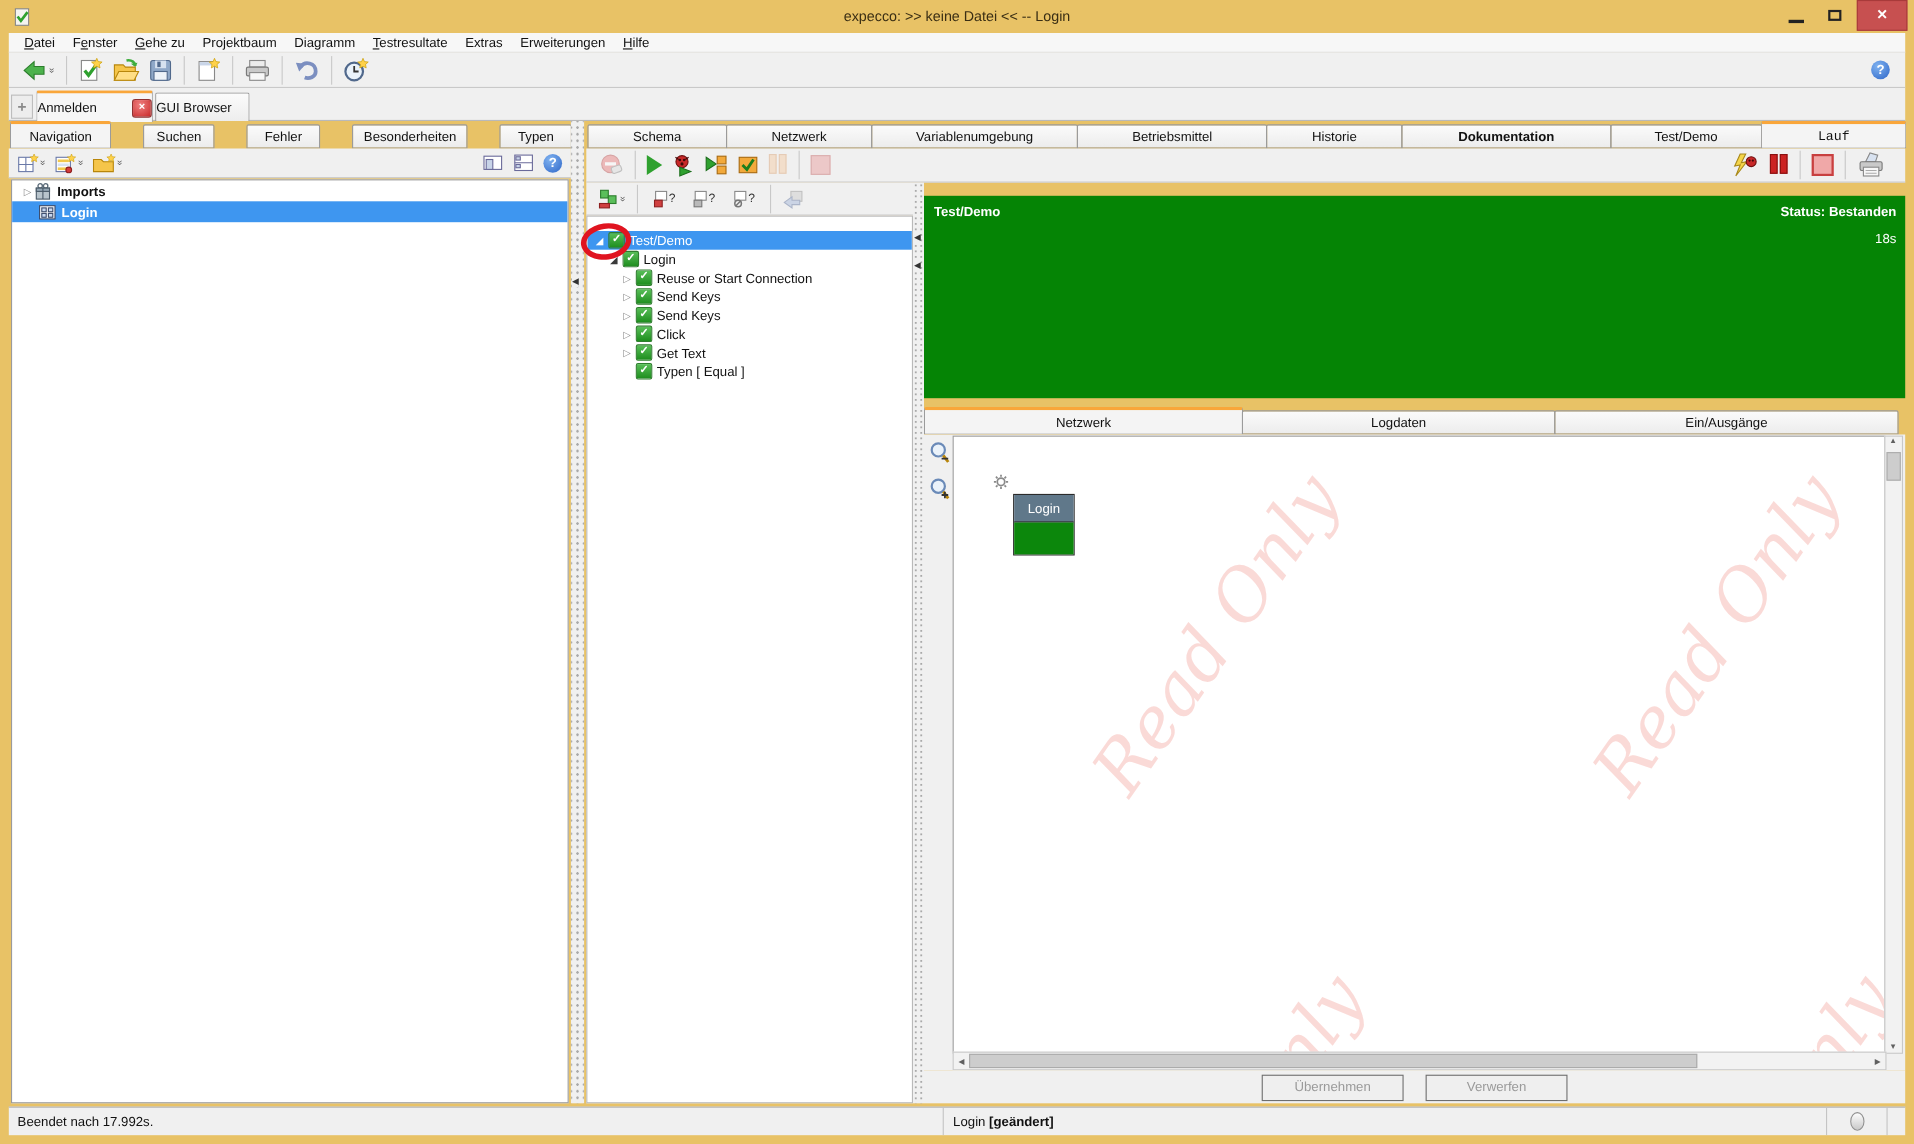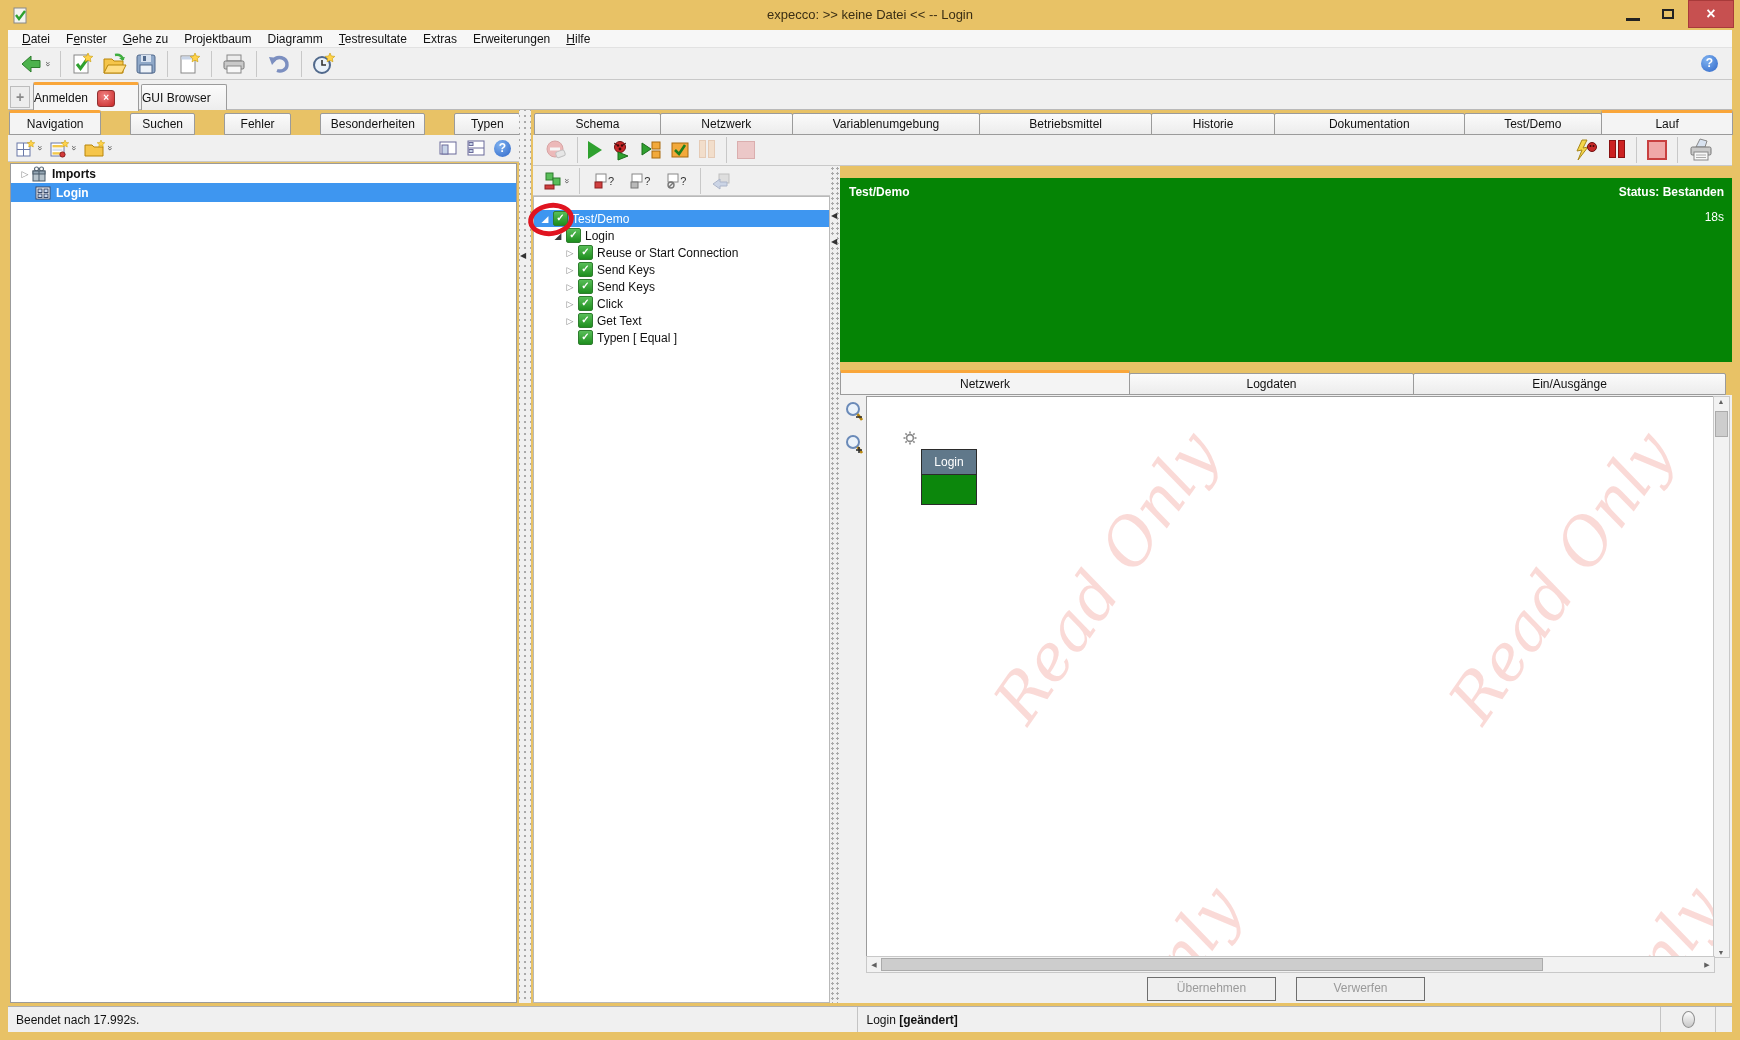--- a/index.html
+++ b/index.html
@@ -20,21 +20,21 @@
   .mi u{text-decoration:underline;}
   .main-toolbar{left:8px;top:48px;width:1724px;height:32px;background:#F0F0F0;border-bottom:1px solid #C9C9C9;display:flex;align-items:center;padding-left:8px;}
   .tbtn{height:28px;display:flex;align-items:center;padding:0 4px;cursor:pointer;}
   .tsep{width:1px;height:26px;background:#C8C8C8;margin:0 6px;}
   .chev{font-size:9px;color:#555;display:inline-block;transform:rotate(90deg);margin-left:1px;}
   .help-round{width:17px;height:17px;border-radius:50%;background:radial-gradient(circle at 35% 30%,#7FB2F0,#2E66C8);color:#fff;font-size:12px;font-weight:bold;text-align:center;line-height:17px;}
 
   
   .doctabs{left:8px;top:80px;width:1724px;height:30px;background:#F0F0F0;border-bottom:1px solid #B9B9B9;}
   .plus-btn{left:10px;top:86px;width:20px;height:22px;background:#EDEDED;border:1px solid #BDBDBD;color:#8A8A8A;font-size:14px;font-weight:bold;text-align:center;line-height:20px;cursor:pointer;}
-  .dtab{top:84px;height:26px;border:1px solid #9B9B9B;border-bottom:none;background:linear-gradient(#FBFBFB,#EDEDED);display:flex;align-items:center;justify-content:flex-start;font-size:12px;cursor:pointer;border-radius:2px 2px 0 0;}
+  .dtab{top:84px;height:26px;border:1px solid #9B9B9B;border-bottom:none;background:linear-gradient(#FBFBFB,#EDEDED);display:flex;align-items:center;justify-content:space-between;font-size:12px;cursor:pointer;border-radius:2px 2px 0 0;}
   .dtab.active{top:82px;height:29px;background:#F6F6F6;border-top:3px solid #F9A63A;}
   .tabclose{width:16px;height:15px;margin-left:9px;border-radius:3px;background:radial-gradient(circle at 40% 30%,#F08080,#C82828);border:1px solid #903030;color:#fff;font-size:10px;font-weight:bold;line-height:13px;text-align:center;cursor:pointer;}
 
   
   .tabrow{display:flex;align-items:flex-end;}
   .tab{height:22px;border:1px solid #9B9B9B;background:linear-gradient(#FBFBFB,#ECECEC);display:flex;align-items:center;justify-content:center;margin-right:-1px;font-size:12px;cursor:pointer;border-radius:2px 2px 0 0;box-sizing:border-box;}
   .tab.active{height:25px;background:#F4F4F4;border-top:3px solid #F9A63A;}
 
   
   .left-tabs{left:9px;top:110px;width:510px;height:25px;gap:30px;}
@@ -288,23 +288,23 @@
   <div class="abs vsplit" style="left:519px;">
     <div style="position:absolute;left:1px;top:140px;" class="split-arrow">◀</div>
   </div>
 
   <div class="abs right-tabs tabrow">
     <div class="tab" style="width:130px;">Schema</div>
     <div class="tab" style="width:136px;">Netzwerk</div>
     <div class="tab" style="width:193px;">Variablenumgebung</div>
     <div class="tab" style="width:177px;">Betriebsmittel</div>
     <div class="tab" style="width:127px;">Historie</div>
-    <div class="tab" style="width:195px;">Dokumentation</div>
+    <div class="tab" style="width:195px;font-weight:bold;">Dokumentation</div>
     <div class="tab" style="width:142px;">Test/Demo</div>
-    <div class="tab active" style="width:135px;">Lauf</div>
+    <div class="tab active" style="width:135px;font-family:Liberation Mono, monospace;">Lauf</div>
   </div>
 
   <div class="abs run-toolbar">
     <span class="tbtn disabled">
       <svg width="22" height="22" viewBox="0 0 22 22">
           <circle cx="10" cy="10" r="8" fill="#E87878" stroke="#B84848"></circle>
           <rect x="5" y="8.5" width="10" height="3" fill="#fff"></rect>
           <rect x="11" y="12" width="9" height="6" rx="2" fill="#DADADA" stroke="#888" transform="rotate(-20 15 15)"></rect>
         </svg>
     </span>

